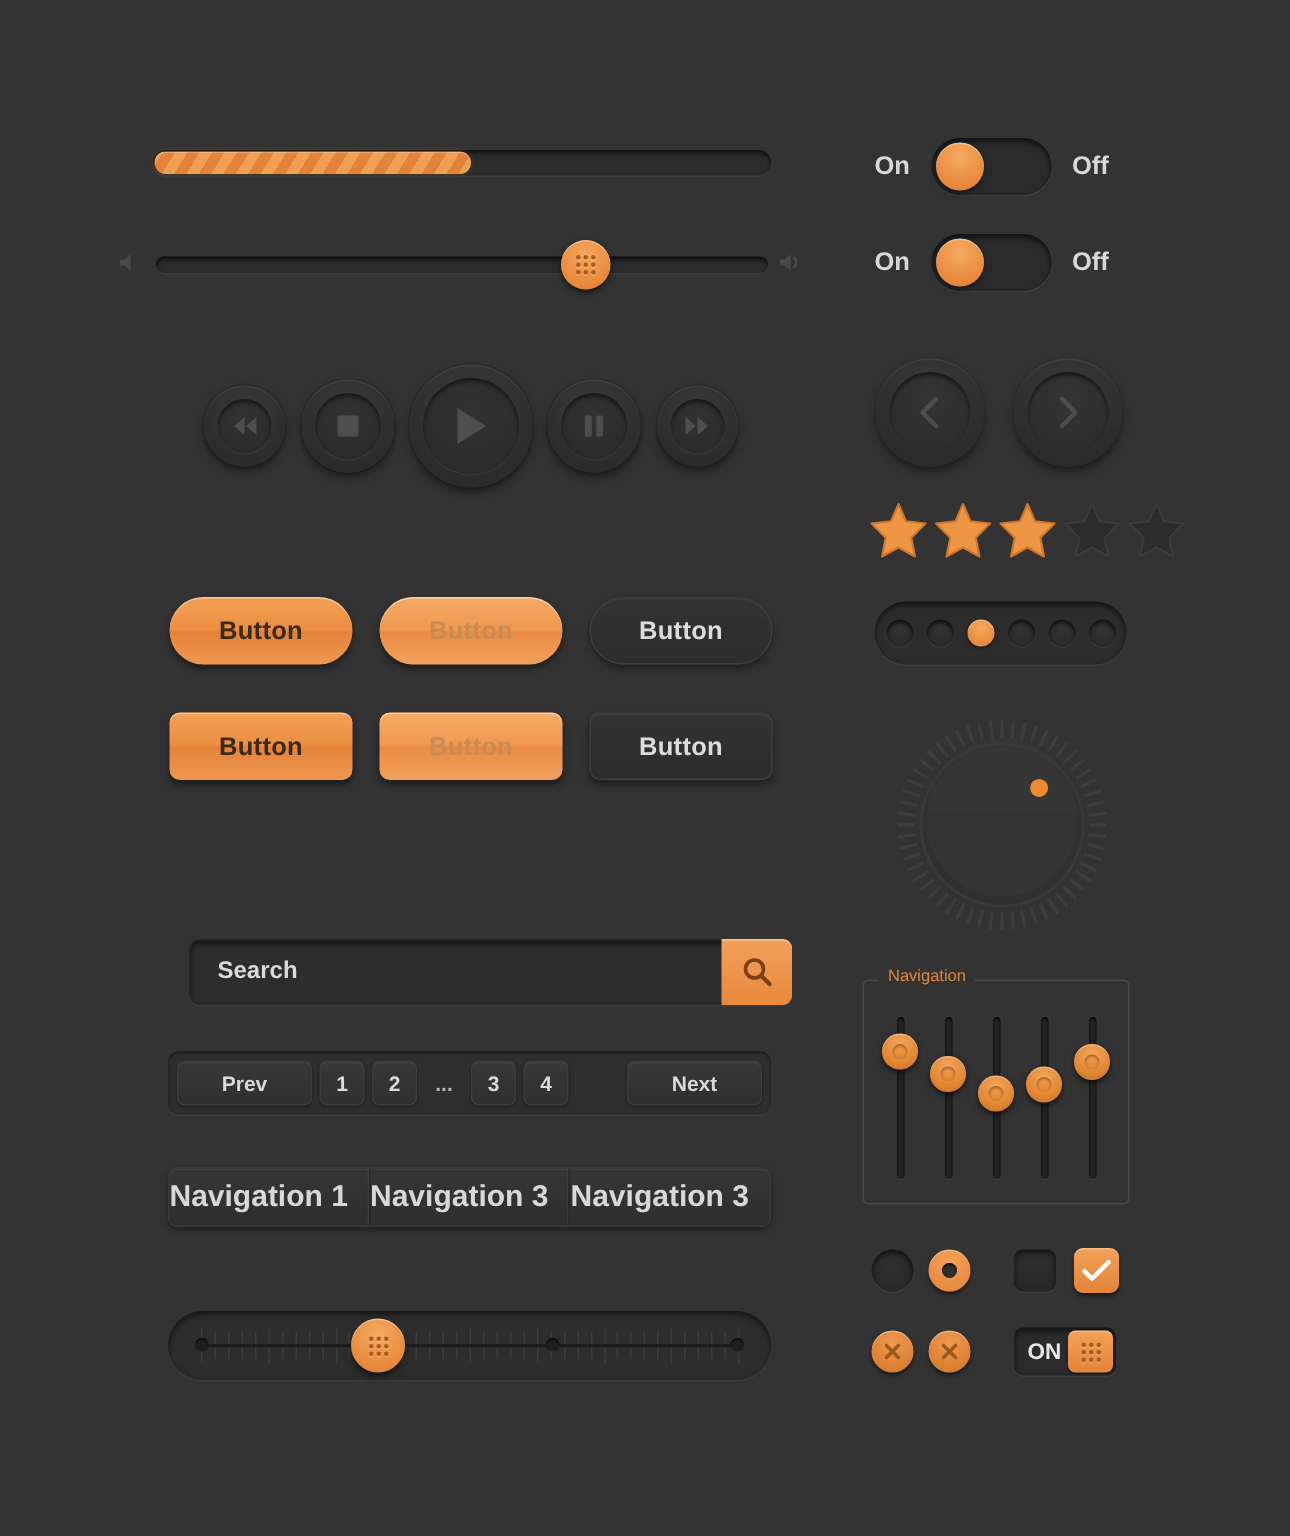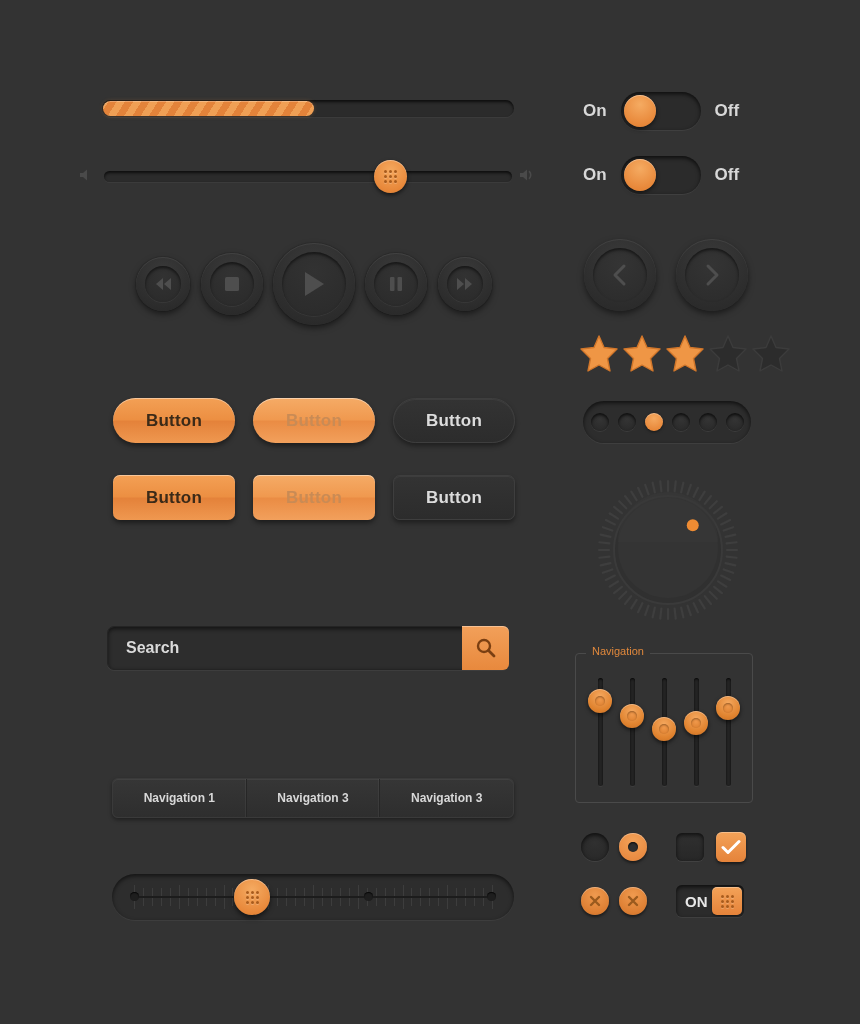--- a/index.html
+++ b/index.html
@@ -121,22 +121,22 @@
 
   
   #nav-tabs {
     position:absolute; left:112px; top:778px; width:402px; height:40px;
     background: linear-gradient(180deg, #363636, #2e2e2e);
     border-radius:6px; display:flex; overflow:hidden;
     box-shadow: 0 2px 4px rgba(0,0,0,.4), inset 0 1px 0 rgba(255,255,255,.06);
     border:1px solid #3a3a3a;
   }
   .navtab {
-    flex:1; display:flex; align-items:center; justify-content:center;
-    color:#d8d8d8; font-size:12px; font-weight:bold;
+    flex:1; display:flex; align-items:center; 
+    color:#d8d8d8; font-size:20px; font-weight:bold;
     border-right:1px solid #262626; box-shadow: inset -1px 0 0 rgba(255,255,255,.05);
   }
   .navtab:last-child { border-right:none; box-shadow:none; }
 
   
   #ruler-slider {
     position:absolute; left:112px; top:874px; width:402px; height:46px;
     background:#2d2d2d; border-radius:23px;
     box-shadow: inset 0 2px 4px rgba(0,0,0,.6), 0 1px 0 rgba(255,255,255,.05);
   }
@@ -370,30 +370,53 @@
     <span>Button</span>
     </div>
   <div class="btn btn-orange-muted" style="left:253px;top:475px;width:122px;height:45px;border-radius:7px">
     <span>Button</span>
     </div>
   <div class="btn btn-dark" style="left:393px;top:475px;width:122px;height:45px;border-radius:7px">
     <span>Button</span>
     </div>
 
 
-  <div class="field" style="left:107px;top:626px;width:402px;height:44px;border-radius:7px">
+  <div class="field" style="left:126px;top:626px;width:402px;height:44px;border-radius:7px">
     <span class="val" title="Search">Search</span>
     <div id="search-button">
       <svg width="22" height="22" viewBox="0 0 22 22">
         <circle cx="9" cy="9" r="6" stroke="#7a3f12" stroke-width="2.4" fill="none"></circle>
         <line x1="13.5" y1="13.5" x2="19" y2="19" stroke="#7a3f12" stroke-width="2.8" stroke-linecap="round"></line>
       </svg>
     </div>
   </div>
 
+  <div id="pagination">
+    <div class="pg wide">
+      <span>Prev</span>
+      </div>
+    <div class="pg num">
+      <span>1</span>
+      </div>
+    <div class="pg num">
+      <span>2</span>
+      </div>
+    <div class="pg ell">
+      <span>...</span>
+      </div>
+    <div class="pg num">
+      <span>3</span>
+      </div>
+    <div class="pg num">
+      <span>4</span>
+      </div>
+    <div class="pg wide" style="margin-left:auto">
+      <span>Next</span>
+      </div>
+  </div>
 
   <div id="nav-tabs">
     <div class="navtab">
       <span>Navigation 1</span>
       </div>
     <div class="navtab">
       <span>Navigation 3</span>
       </div>
     <div class="navtab">
       <span>Navigation 3</span>

